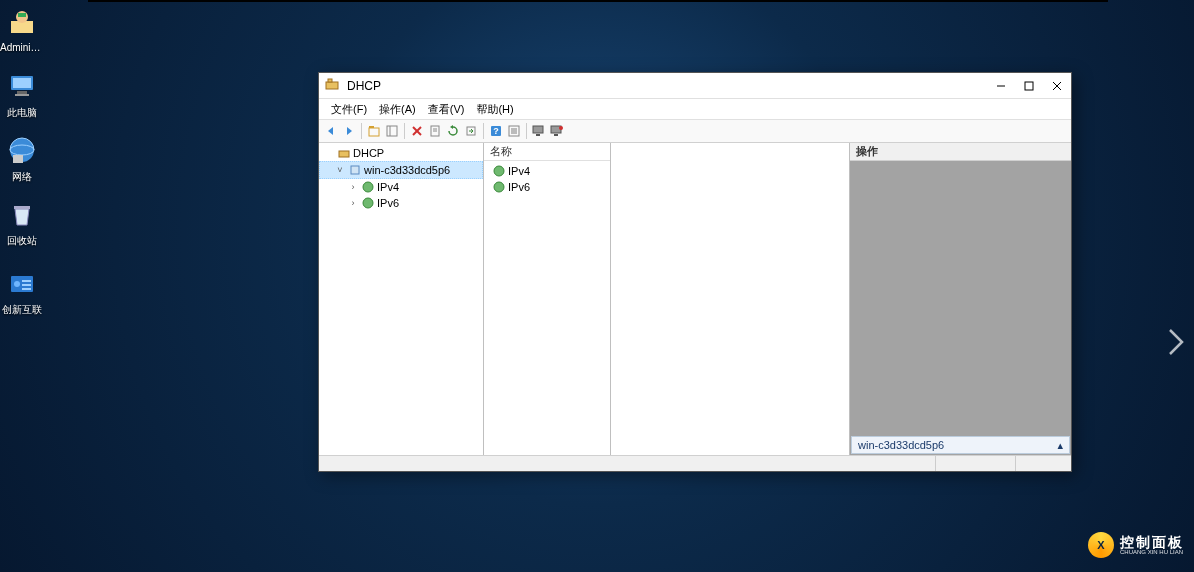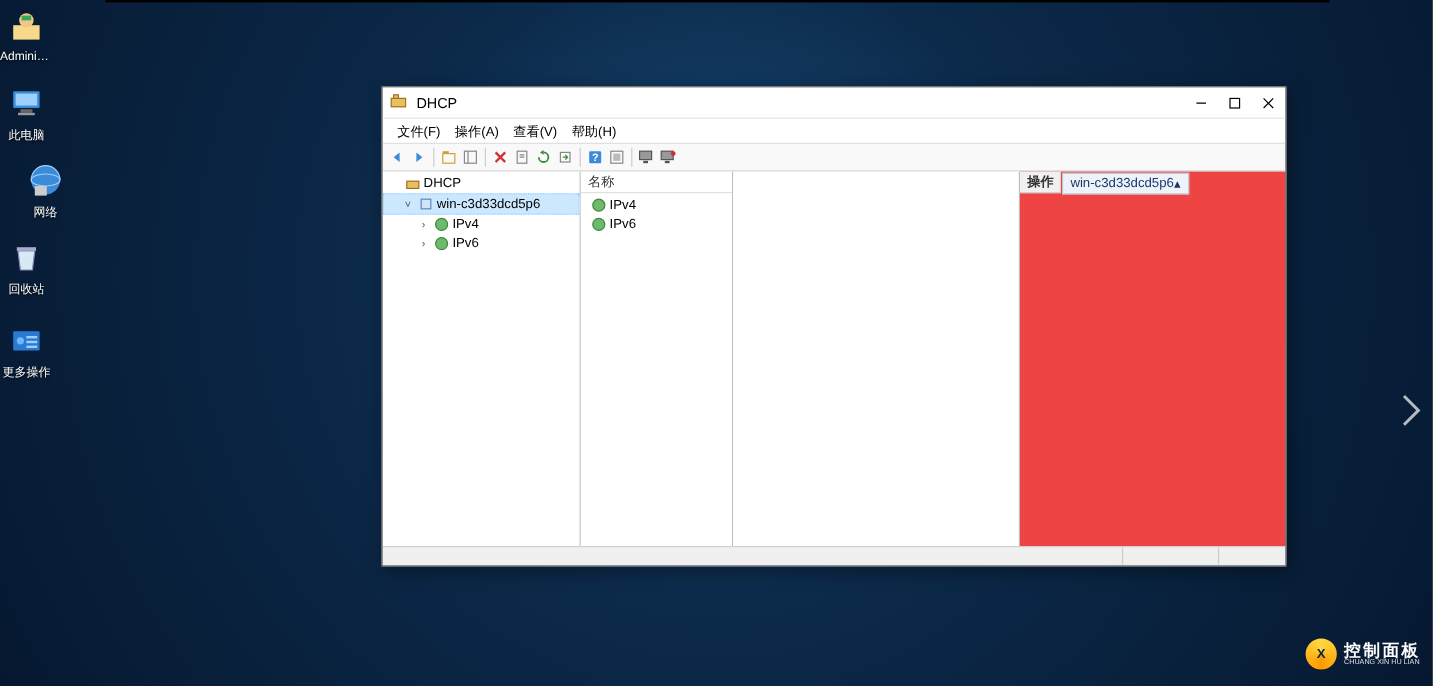--- a/index.html
+++ b/index.html
@@ -24,21 +24,21 @@
 .tree-node { display: flex; align-items: center; padding: 1px 4px; cursor: pointer; white-space: nowrap; }
 .tree-node.selected { background: #cce8ff; border: 1px dotted #99d1ff; }
 .tree-toggle { width: 12px; text-align: center; font-size: 9px; color: #555; }
 .tree-icon { width: 14px; height: 14px; margin: 0 2px; display: inline-flex; align-items: center; justify-content: center; }
 .tree-child { padding-left: 14px; }
 .tree-child2 { padding-left: 28px; }
 .list-pane { flex: 1; border-right: 1px solid #bfbfbf; background: #fff; font-size: 11px; display: flex; flex-direction: column; min-width: 0; }
 .list-header { height: 18px; border-bottom: 1px solid #e0e0e0; display: flex; align-items: center; padding: 0 6px; color: #333; }
 .list-body { flex: 1; padding: 2px 4px; }
 .list-row { display: flex; align-items: center; padding: 1px 2px; cursor: pointer; }
-.actions-pane { width: 221px; background: #ef4444; font-size: 11px; display: flex; flex-direction: row; }
+.actions-pane { width: 221px; background: #a3a3a3; font-size: 11px; display: flex; flex-direction: column; justify-content: space-between; }
 .actions-header { height: 18px; background: #f0f0f0; border-bottom: 1px solid #d0d0d0; display: flex; align-items: center; padding: 0 6px; font-weight: bold; color: #333; }
 .actions-sub { height: 18px; background: #eef3fa; border: 1px solid #bcd; margin: 1px; display: flex; align-items: center; justify-content: space-between; padding: 0 6px; color: #1a3a6a; cursor: pointer; }
 .actions-item { height: 18px; display: flex; align-items: center; justify-content: space-between; padding: 0 16px 0 20px; cursor: pointer; }
 .statusbar { height: 16px; border-top: 1px solid #d0d0d0; background: #f0f0f0; display: flex; }
 .status-seg1 { width: 617px; border-right: 1px solid #ccc; }
 .status-seg2 { width: 80px; border-right: 1px solid #ccc; }
 .chevron-right { position: absolute; right: 8px; top: 326px; color: #fff; font-size: 28px; opacity: .7; cursor: pointer; }
 .watermark { position: absolute; right: 10px; bottom: 14px; color: #fff; display: flex; align-items: center; gap: 6px; }
 .watermark-logo { width: 26px; height: 26px; border-radius: 50%; background: conic-gradient(#ffd940, #ff9a00, #ffd940); display: flex; align-items: center; justify-content: center; color: #0a2540; font-weight: bold; font-size: 11px; }
 .watermark-text { line-height: 1; }
@@ -65,21 +65,21 @@
   <div class="ico">
     <svg width="30" height="30" viewBox="0 0 30 30">
         <rect x="4" y="5" width="22" height="14" rx="1" fill="#3b8bd8"></rect>
         <rect x="6" y="7" width="18" height="10" fill="#9dd0ff"></rect>
         <rect x="10" y="20" width="10" height="3" fill="#666"></rect>
         <rect x="8" y="23" width="14" height="2" fill="#999"></rect>
       </svg>
   </div>
   <div class="label">此电脑</div>
 </div>
-<div class="desktop-icon" style="left:16px;top:134px">
+<div class="desktop-icon" style="left:0;top:134px">
   <div class="ico">
     <svg width="30" height="30" viewBox="0 0 30 30">
         <circle cx="15" cy="15" r="12" fill="#3b8bd8"></circle>
         <ellipse cx="15" cy="15" rx="12" ry="5" fill="none" stroke="#9dd0ff"></ellipse>
         <path d="M3 15 A12 12 0 0 1 27 15" fill="none" stroke="#9dd0ff"></path>
         <rect x="6" y="20" width="10" height="8" fill="#ccc"></rect>
       </svg>
   </div>
   <div class="label">网络</div>
 </div>
@@ -95,21 +95,21 @@
 <div class="desktop-icon" style="left:0;top:267px">
   <div class="ico">
     <svg width="30" height="30" viewBox="0 0 30 30">
         <rect x="4" y="8" width="22" height="16" rx="1" fill="#2b7ad1"></rect>
         <circle cx="10" cy="16" r="3" fill="#6fb6ff"></circle>
         <rect x="15" y="12" width="9" height="2" fill="#9dd0ff"></rect>
         <rect x="15" y="16" width="9" height="2" fill="#9dd0ff"></rect>
         <rect x="15" y="20" width="9" height="2" fill="#9dd0ff"></rect>
       </svg>
   </div>
-  <div class="label">更多操作</div>
+  <div class="label">创新互联</div>
 </div>
 
 <div class="window">
   <div class="titlebar">
     <div class="titlebar-icon">
       <svg width="14" height="14" viewBox="0 0 14 14">
           <rect x="1" y="4" width="12" height="7" fill="#e8c060" stroke="#a07020"></rect>
           <rect x="3" y="1" width="4" height="3" fill="#e8c060" stroke="#a07020"></rect>
         </svg>
     </div>

